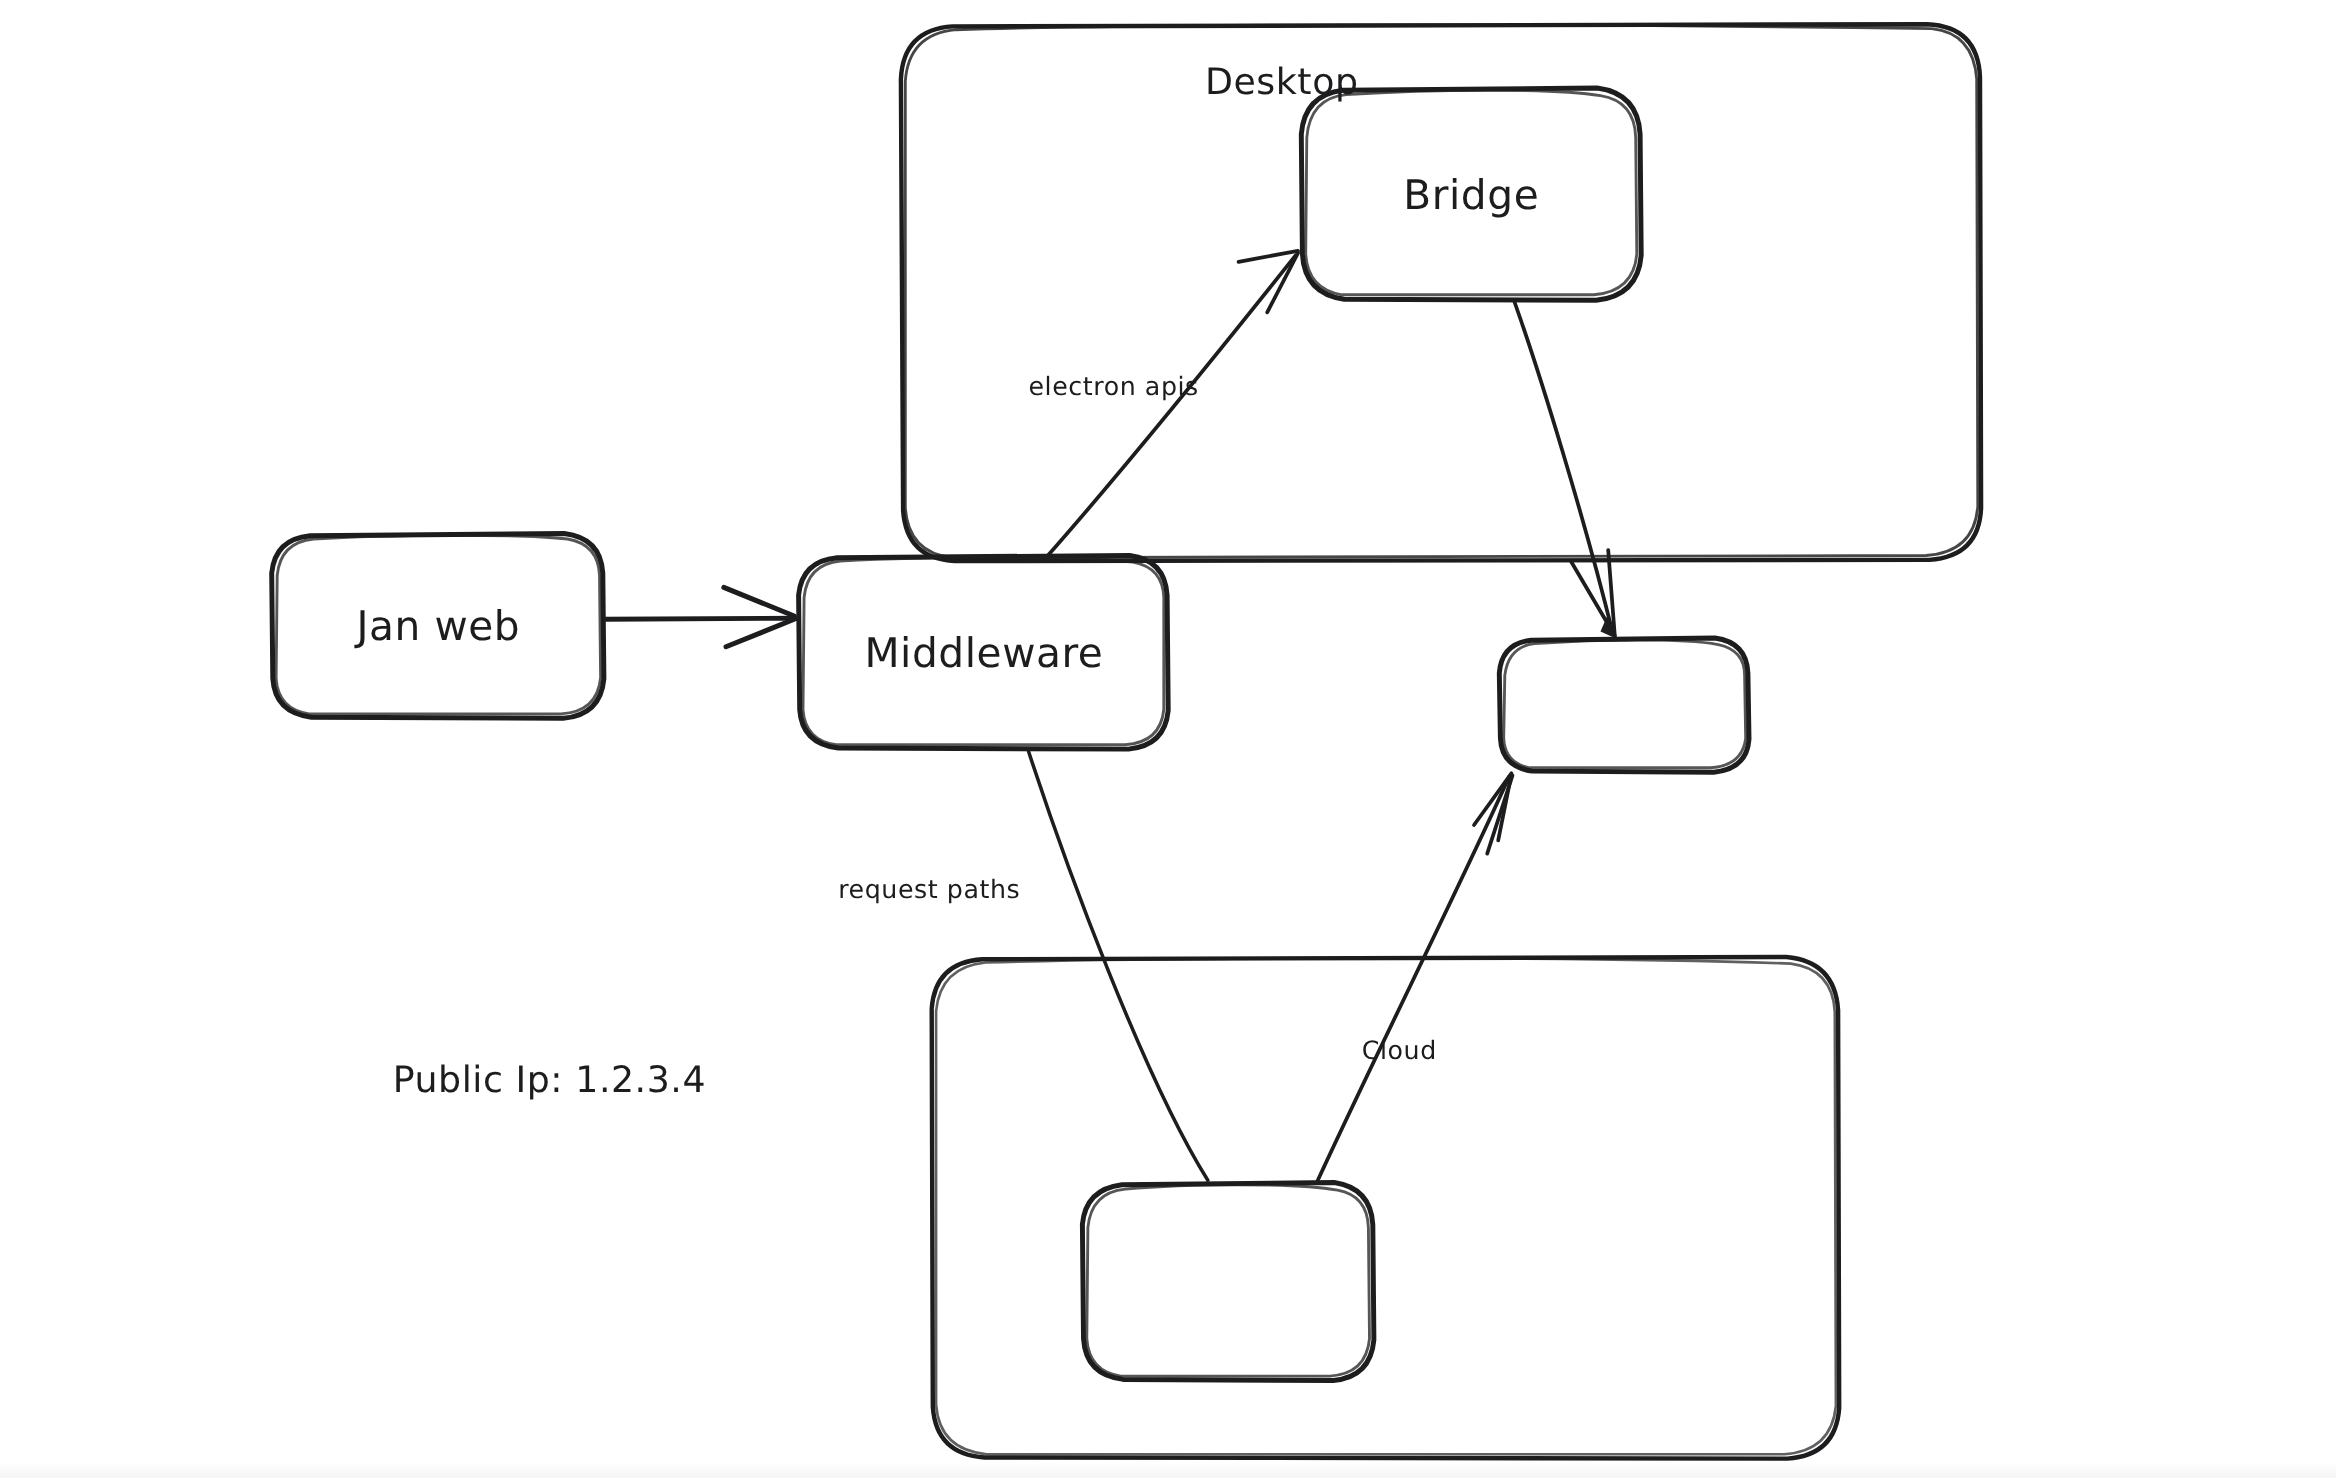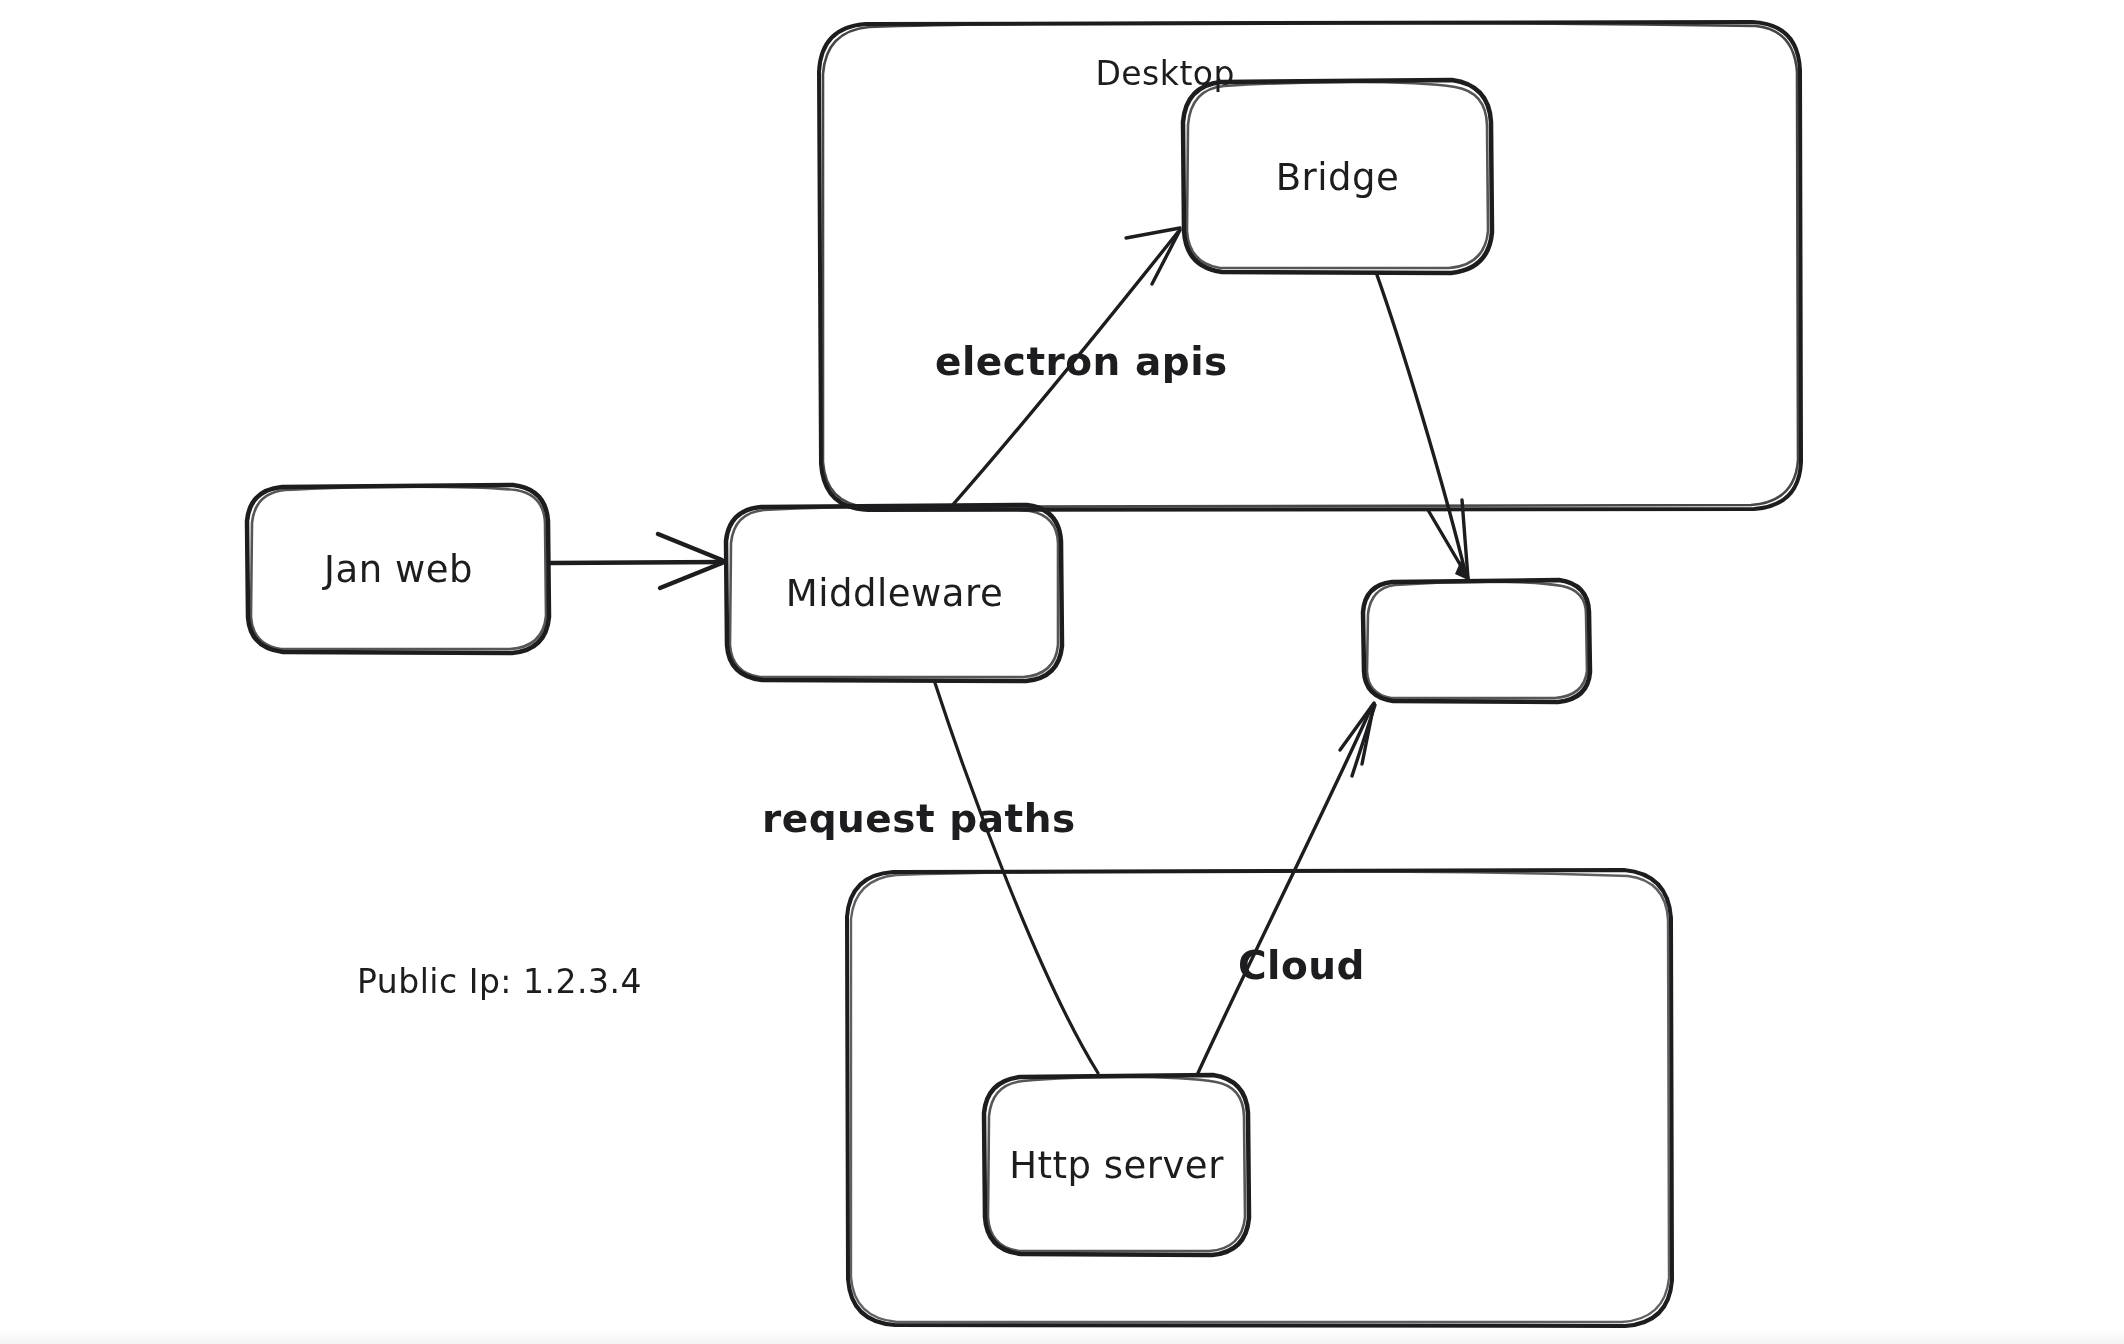--- a/index.html
+++ b/index.html
@@ -49,22 +49,21 @@
     left: 0;
     transform: none;
   }
   .node-wrap {
     position: absolute;
     display: flex;
     align-items: center;
     justify-content: center;
   }
   .edge-label {
-    font-size: 39px;
-    font-weight: bold;
+    font-size: 23px;
   }
   .group-label {
     font-size: 33px;
   }
   .note-block {
     font-size: 33px;
     line-height: 1.35;
   }
 </style>
 </head>
@@ -151,23 +150,20 @@
 
   <div class="node-wrap" style="left:727px; top:507px; width:335px; height:174px;">
     <span class="hand-text node-label" style="position:relative;">Middleware</span>
   </div>
 
   <div class="node-wrap" style="left:1183px; top:82px; width:309px; height:191px;">
     <span class="hand-text node-label" style="position:relative;">Bridge</span>
   </div>
 
 
-  <div class="node-wrap" style="left:984px; top:1077px; width:265px; height:178px;">
-    <span class="hand-text node-label" style="position:relative;">Http server</span>
-  </div>
 
   <div class="hand-text edge-label" style="left:935px; top:339px;">electron apis</div>
 
   <div class="hand-text edge-label" style="left:762px; top:796px;">request paths</div>
 
   <div class="hand-text edge-label" style="left:1238px; top:943px;">Cloud</div>
 
   <div style="position:absolute; left:357px; top:960px;">
     <div class="hand-text note-block" style="position:relative;">Public Ip: 1.2.3.4</div>
   </div>

